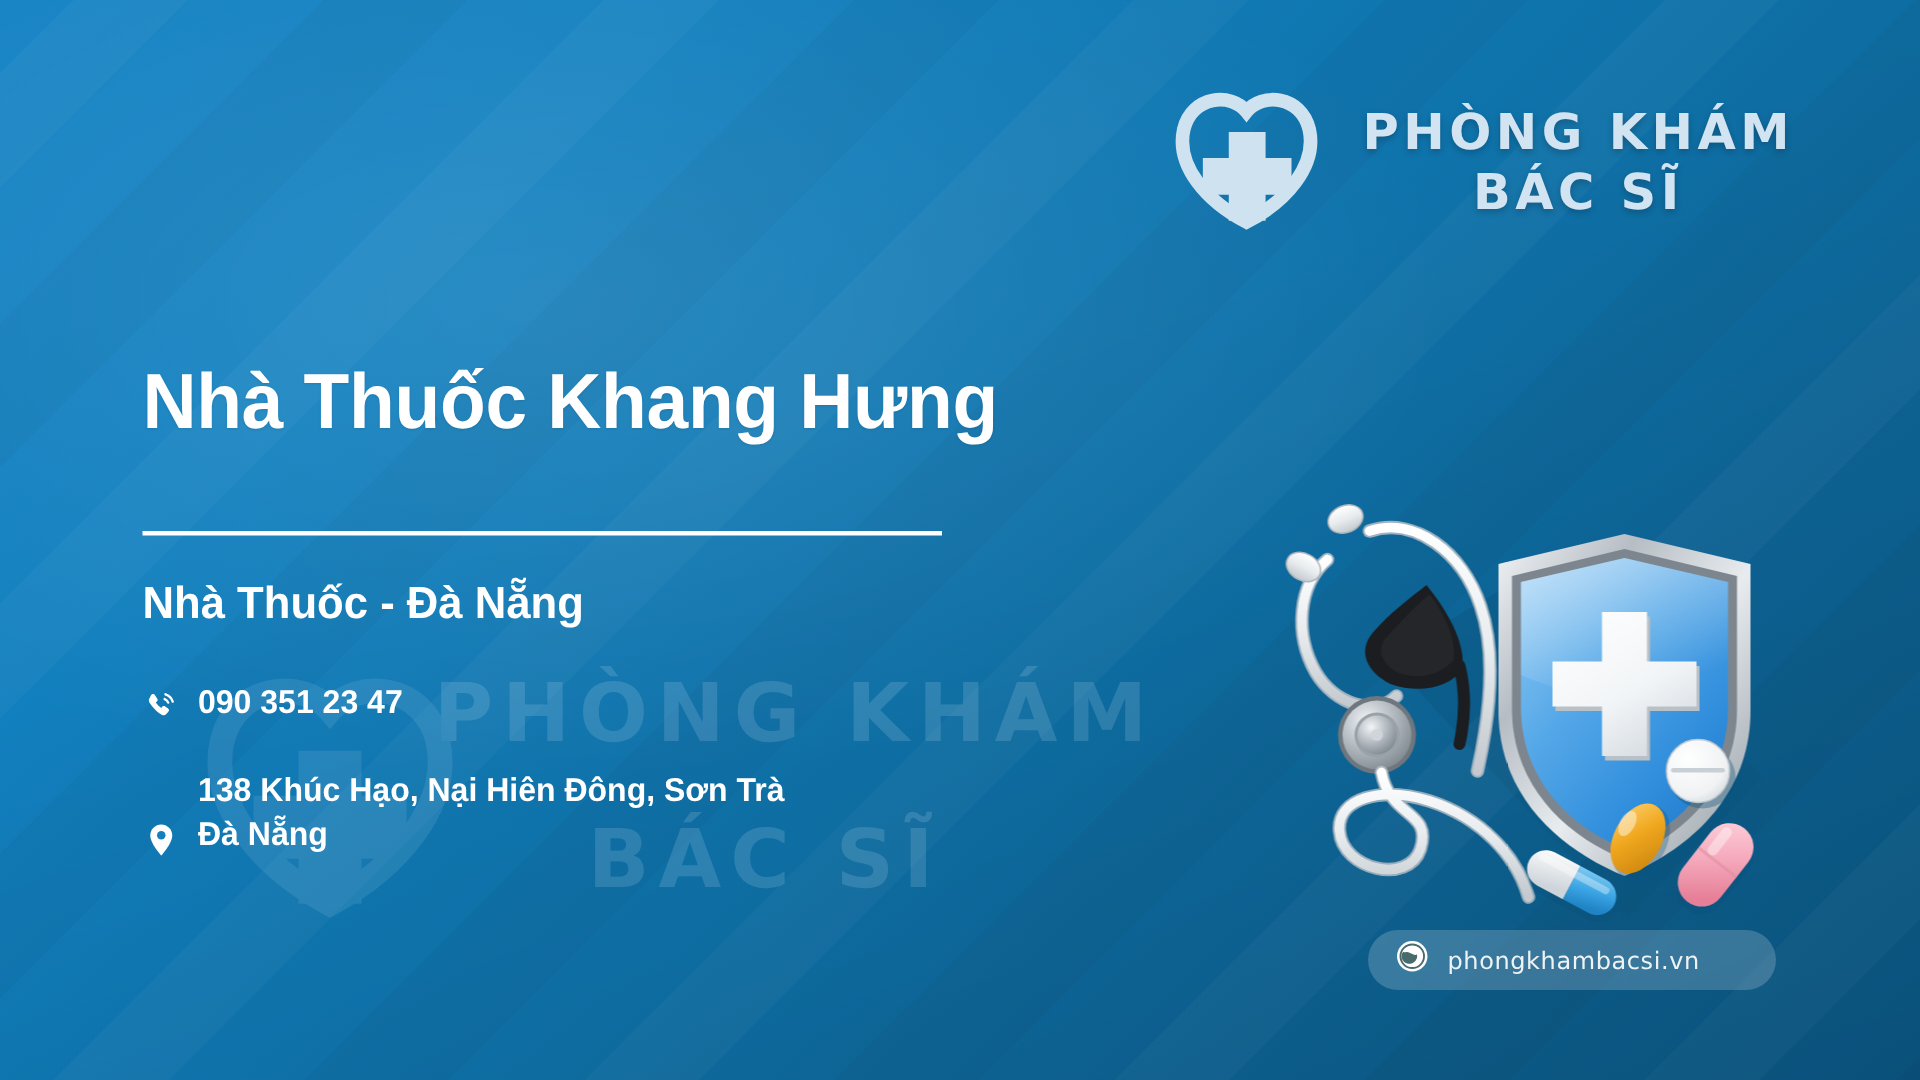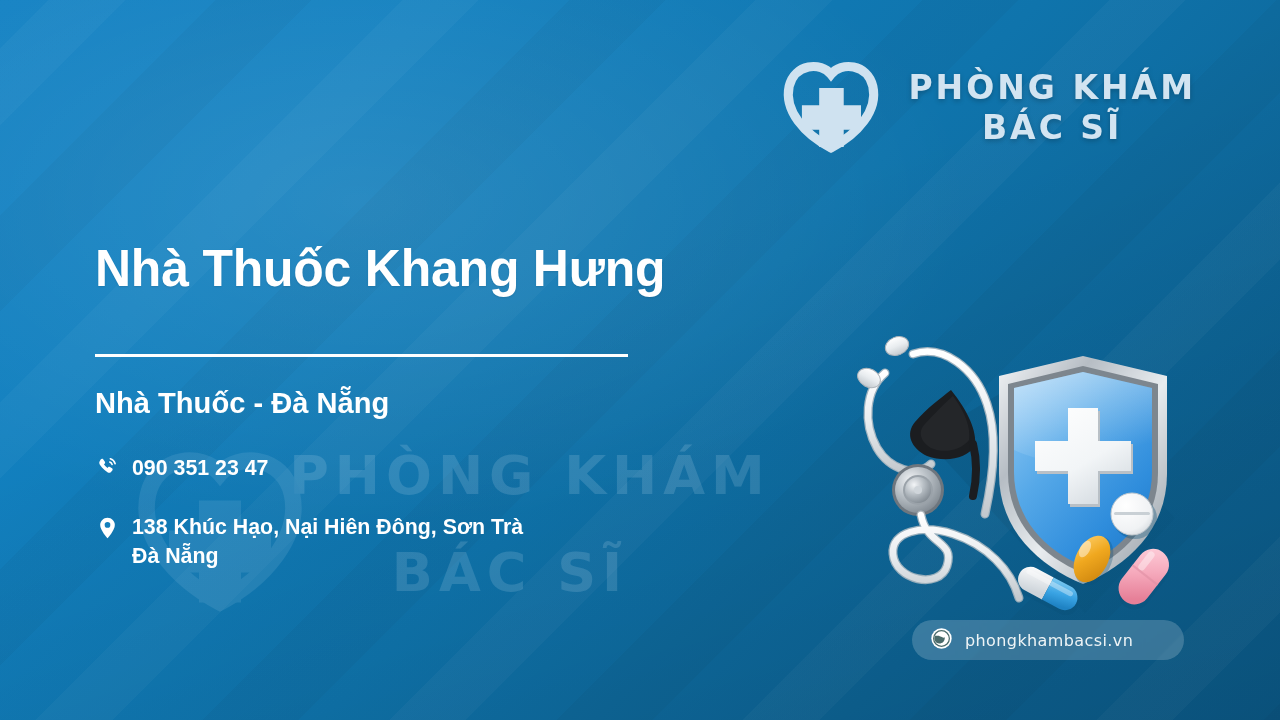--- a/index.html
+++ b/index.html
@@ -83,21 +83,21 @@
     width:533px; height:3px; background:#ffffff;
   }
   .subtitle{
     position:absolute; left:95px; top:386px;
     font-family:"Liberation Sans", sans-serif;
     font-weight:700; font-size:30px; color:#ffffff;
     transform:scaleX(.97); transform-origin:left center;
     white-space:nowrap;
   }
 
-  .info-row{ position:absolute; display:flex; align-items:flex-start; gap:14px; }
+  .info-row{ position:absolute; display:flex; align-items:flex-end; gap:14px; }
   .info-phone{ left:96px; top:453px; }
   .info-addr { left:96px; top:512px; }
   .info-ico{ flex:0 0 auto; width:22px; display:flex; justify-content:center; padding-top:3px;}
   .info-ico.addr{ padding-top:5px; }
   .info-txt{
     font-family:"Liberation Sans", sans-serif;
     font-weight:700; font-size:22px; color:#ffffff;
     line-height:1.34; white-space:pre-line;
     transform:scaleX(.97); transform-origin:left center;
   }

